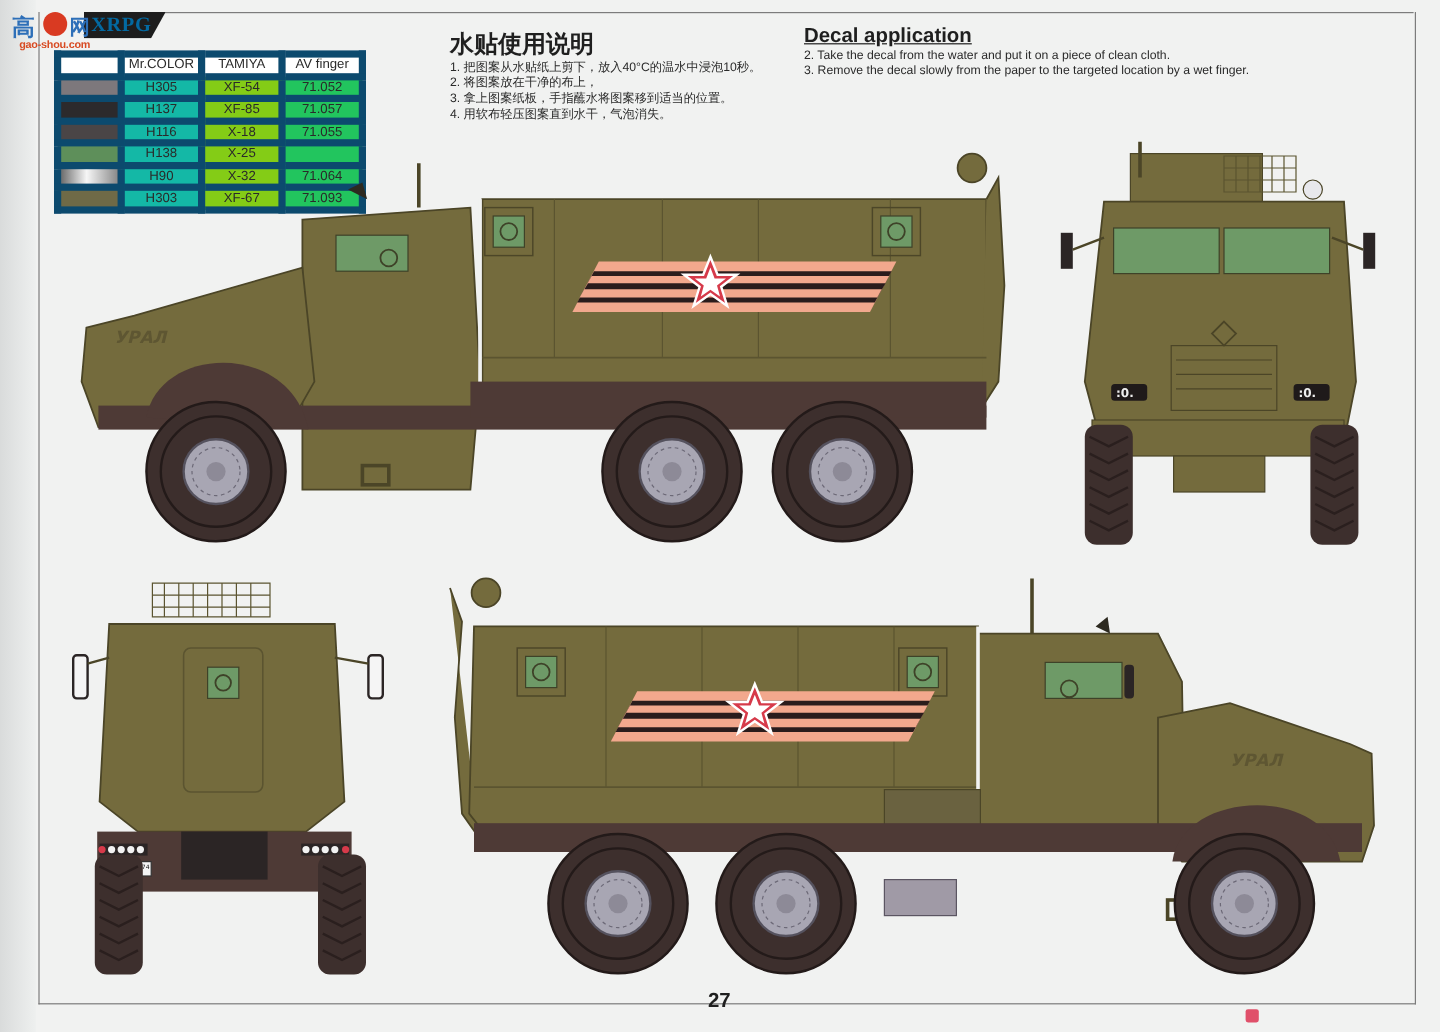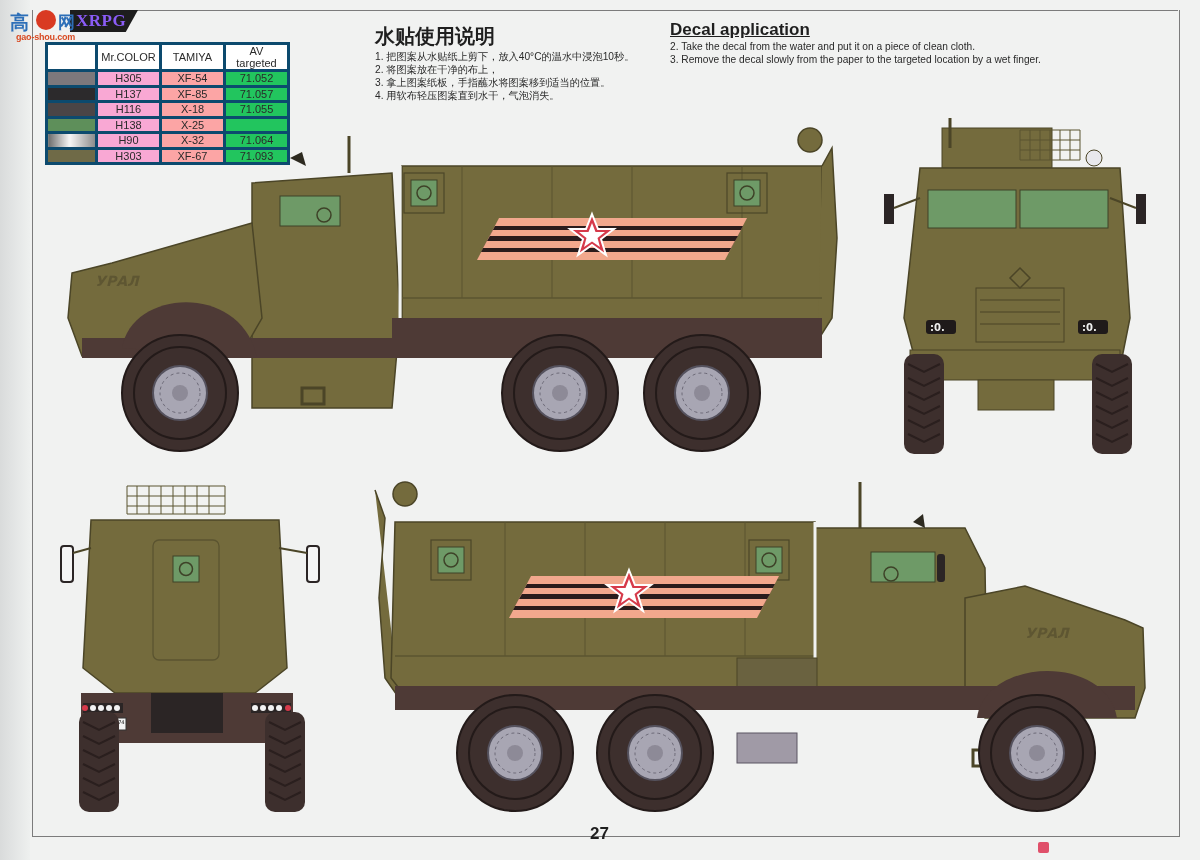--- a/index.html
+++ b/index.html
@@ -5,29 +5,29 @@
   html,body{margin:0;padding:0;}
   body{width:1200px;height:860px;background:#f1f2f1;position:relative;overflow:hidden;font-family:"Liberation Sans","DejaVu Sans",sans-serif;}
   .page-shadow{position:absolute;left:0;top:0;width:30px;height:860px;background:linear-gradient(to right,#d9dbdb,#eef0ef);}
   .frame{position:absolute;left:32px;top:10px;width:1146px;height:826px;border-left:1px solid #7c7c7c;border-right:1px solid #7c7c7c;border-bottom:1px solid #7c7c7c;}
   .frame-top{position:absolute;left:130px;top:10px;width:1048px;height:0;border-top:1px solid #7c7c7c;}
   .logo{position:absolute;left:8px;top:8px;width:128px;height:34px;}
   .logo-banner{position:absolute;left:62px;top:2px;width:68px;height:22px;background:#1d1d1d;clip-path:polygon(0 0,100% 0,82% 100%,0 100%);}
   .logo-gao{position:absolute;left:2px;top:2px;font-size:19px;font-weight:bold;color:#2d6fb8;}
   .logo-thumb{position:absolute;left:28px;top:2px;width:20px;height:20px;border-radius:50%;background:#d93a22;}
   .logo-wang{position:absolute;left:50px;top:3px;font-size:17px;font-weight:bold;color:#2d6fb8;}
-  .logo-rpg{position:absolute;left:68px;top:3px;font-size:17px;font-weight:bold;color:#8b5cf6;font-family:"Liberation Serif",serif;letter-spacing:0.5px;}
+  .logo-rpg{position:absolute;left:68px;top:3px;font-size:17px;font-weight:bold;color:#0369a1;font-family:"Liberation Serif",serif;letter-spacing:0.5px;}
   .logo-url{position:absolute;left:8px;top:24px;font-size:9px;font-weight:bold;color:#d84a22;letter-spacing:-0.2px;}
 
   table.paint{position:absolute;left:45px;top:42px;border-collapse:collapse;font-size:11px;color:#2a2a2a;}
-  table.paint td, table.paint th{border:3px solid #0c4a6e;height:12.5px;padding:0 2px;text-align:center;font-weight:normal;line-height:12px;}
+  table.paint td, table.paint th{border:6px solid #0c4a6e;height:12.5px;padding:0 2px;text-align:center;font-weight:normal;line-height:12px;}
   table.paint th{background:#fff;}
   table.paint td.sw{width:47px;padding:0;}
-  table.paint td.c1{width:57px;background:#f9a8d4;}
-  table.paint td.c2{width:57px;background:#fca5a5;}
+  table.paint td.c1{width:57px;background:#14b8a6;}
+  table.paint td.c2{width:57px;background:#84cc16;}
   table.paint td.c3{width:57px;background:#22c55e;}
 
   .instr{position:absolute;color:#2a2a2a;}
   .instr h2{margin:0;font-size:20px;font-weight:bold;color:#1f1f1f;}
   .instr ol{margin:0;padding:0;list-style:none;font-size:10.2px;line-height:13px;}
   .cn{left:375px;top:23px;}
   .en{left:670px;top:20px;}
   .en h2{font-size:17px;text-decoration:underline;}
 
   .view{position:absolute;}
@@ -52,21 +52,21 @@
   <span class="logo-rpg">XRPG</span>
   <span class="logo-url">gao-shou.com</span>
 </div>
 
 <table class="paint">
   <thead>
     <tr>
       <th></th>
       <th>Mr.COLOR</th>
       <th>TAMIYA</th>
-      <th>AV targeted</th>
+      <th>AV finger</th>
     </tr>
   </thead>
   <tbody>
     <tr>
       <td class="sw" style="background:#7d787c"></td>
       <td class="c1">H305</td>
       <td class="c2">XF-54</td>
       <td class="c3">71.052</td>
     </tr>
     <tr>

